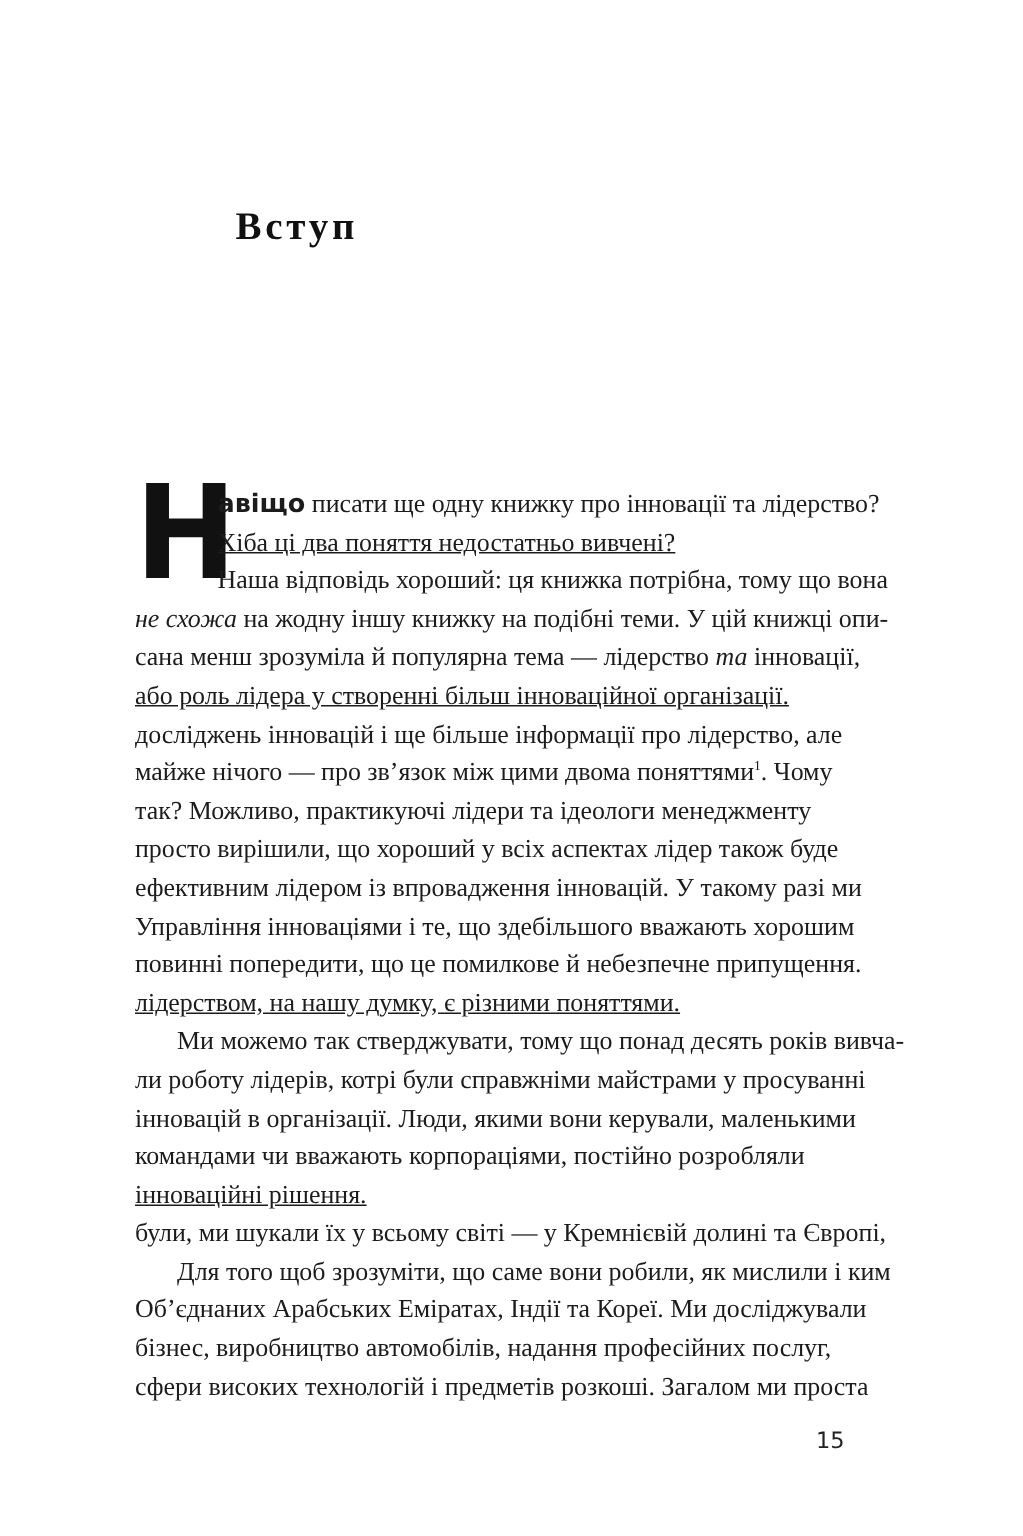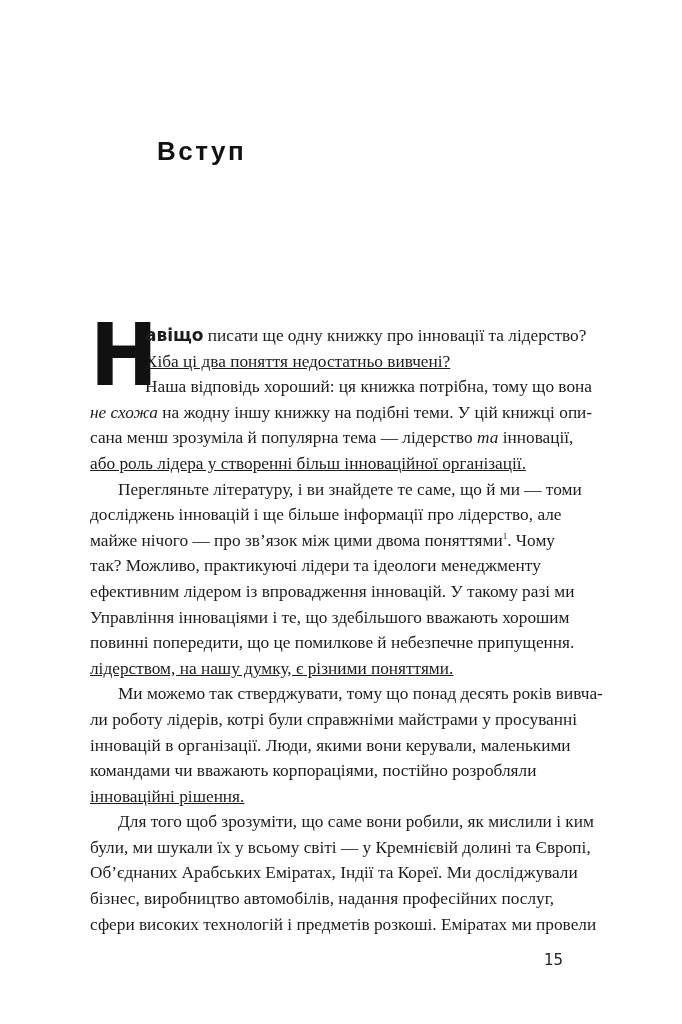--- a/index.html
+++ b/index.html
@@ -2,21 +2,21 @@
 <html><head>
 <meta charset="utf-8">
 <style>
   html, body { margin: 0; padding: 0; }
   body {
     width: 682px; height: 1024px; background: #ffffff; position: relative; overflow: hidden;
     color: #1a1a1a;
   }
   .title {
     position: absolute; left: 157px; top: 100px;
-    font-family: Liberation Sans, sans-serif; font-weight: bold;
+    font-family: Liberation Serif, serif; font-weight: bold;
     font-size: 26px; letter-spacing: 2.5px; color: #111; margin-top: 36px;
   }
   .body-text {
     position: absolute; left: 90px; top: 323px; width: 500px;
     font-family: "Liberation Serif", serif; font-size: 17.3px;
     line-height: 25.6px; color: #1c1c1c;
   }
   .line { white-space: nowrap; height: 25.6px; display: flex; justify-content: space-between; }
   .line.last { justify-content: flex-start; text-decoration: underline; }
   .line.drop { padding-left: 55px; }
@@ -47,35 +47,35 @@
     </div>
   <div class="line drop last">Хіба ці два поняття недостатньо вивчені?</div>
   <div class="line drop">Наша відповідь хороший: ця книжка потрібна, тому що вона</div>
   <div class="line">
       <span><i>не схожа</i><span> на жодну іншу книжку на подібні теми. У цій книжці опи-</span></span>
     </div>
   <div class="line">
       <span><span>сана менш зрозуміла й популярна тема — лідерство </span><i>та</i><span> інновації,</span></span>
     </div>
   <div class="line last">або роль лідера у створенні більш інноваційної організації.</div>
-  <div class="line indent">Перегляньте літературу, і ви знайдете те саме, що й ми — томи</div>
   <div class="line">досліджень інновацій і ще більше інформації про лідерство, але</div>
   <div class="line">
       <span><span>майже нічого — про зв’язок між цими двома поняттями</span><sup>1</sup><span>. Чому</span></span>
     </div>
   <div class="line">так? Можливо, практикуючі лідери та ідеологи менеджменту</div>
+  <div class="line">просто вирішили, що хороший у всіх аспектах лідер також буде</div>
   <div class="line">ефективним лідером із впровадження інновацій. У такому разі ми</div>
   <div class="line">Управління інноваціями і те, що здебільшого вважають хорошим</div>
   <div class="line">повинні попередити, що це помилкове й небезпечне припущення.</div>
   <div class="line last">лідерством, на нашу думку, є різними поняттями.</div>
   <div class="line indent">Ми можемо так стверджувати, тому що понад десять років вивча-</div>
   <div class="line">ли роботу лідерів, котрі були справжніми майстрами у просуванні</div>
   <div class="line">інновацій в організації. Люди, якими вони керували, маленькими</div>
   <div class="line">командами чи вважають корпораціями, постійно розробляли</div>
   <div class="line last">інноваційні рішення.</div>
+  <div class="line">були, ми шукали їх у всьому світі — у Кремнієвій долині та Європі,</div>
   <div class="line indent">Для того щоб зрозуміти, що саме вони робили, як мислили і ким</div>
-  <div class="line">були, ми шукали їх у всьому світі — у Кремнієвій долині та Європі,</div>
   <div class="line">Об’єднаних Арабських Еміратах, Індії та Кореї. Ми досліджували</div>
   <div class="line">бізнес, виробництво автомобілів, надання професійних послуг,</div>
-  <div class="line">сфери високих технологій і предметів розкоші. Еміратах ми провели</div>
+  <div class="line">сфери високих технологій і предметів розкоші. Загалом ми проста</div>
 </div>
 
 <div class="page-number">15</div>
 
 </body></html>

